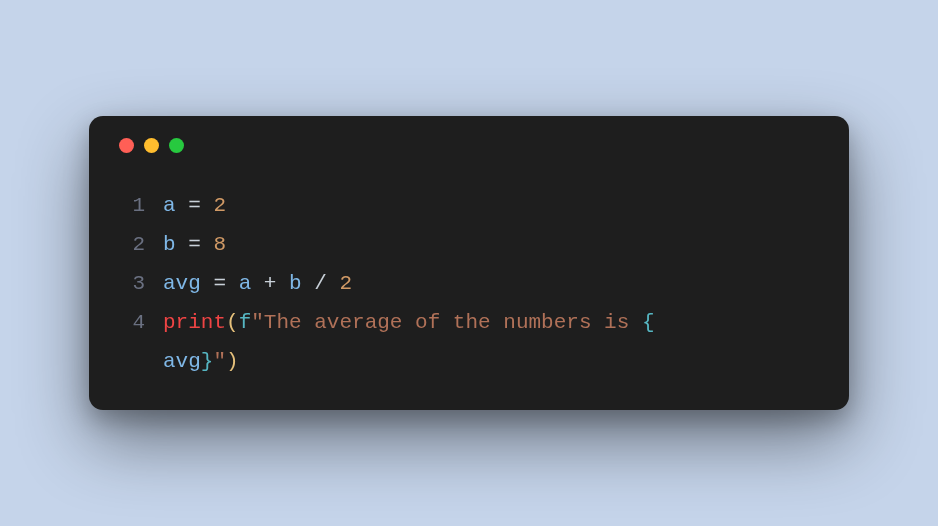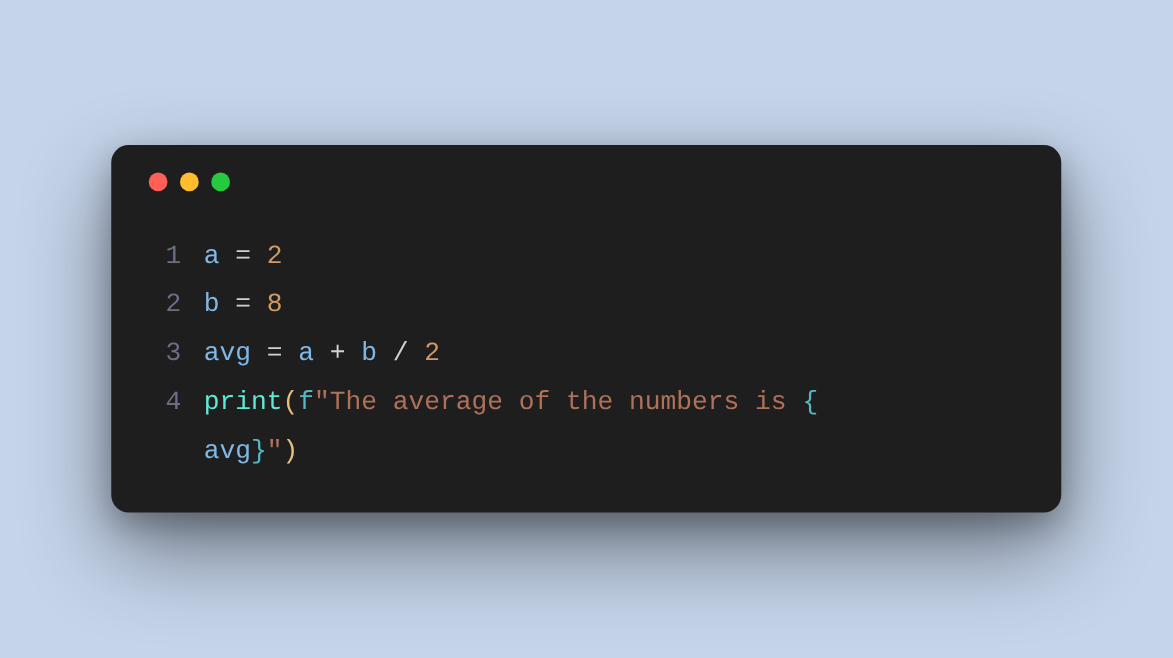--- a/index.html
+++ b/index.html
@@ -52,21 +52,21 @@
   }
   .src {
     padding-left: 18px;
     white-space: pre-wrap;
   }
   .cont .gutter { visibility: hidden; }
   
   .tk-var   { color: #7fb7e6; }   
   .tk-op    { color: #c9d1d9; }
   .tk-num   { color: #d19a66; }
-  .tk-fn    { color: #5eead4; }
+  .tk-fn    { color: #ef4444; }
   .tk-paren { color: #e5c07b; }
   .tk-fpref { color: #56b6c2; }
   .tk-str   { color: #b07158; }
   .tk-brace { color: #56b6c2; }
 </style>
 </head>
 <body>
 
 <div class="window">
   <div class="traffic-lights">

